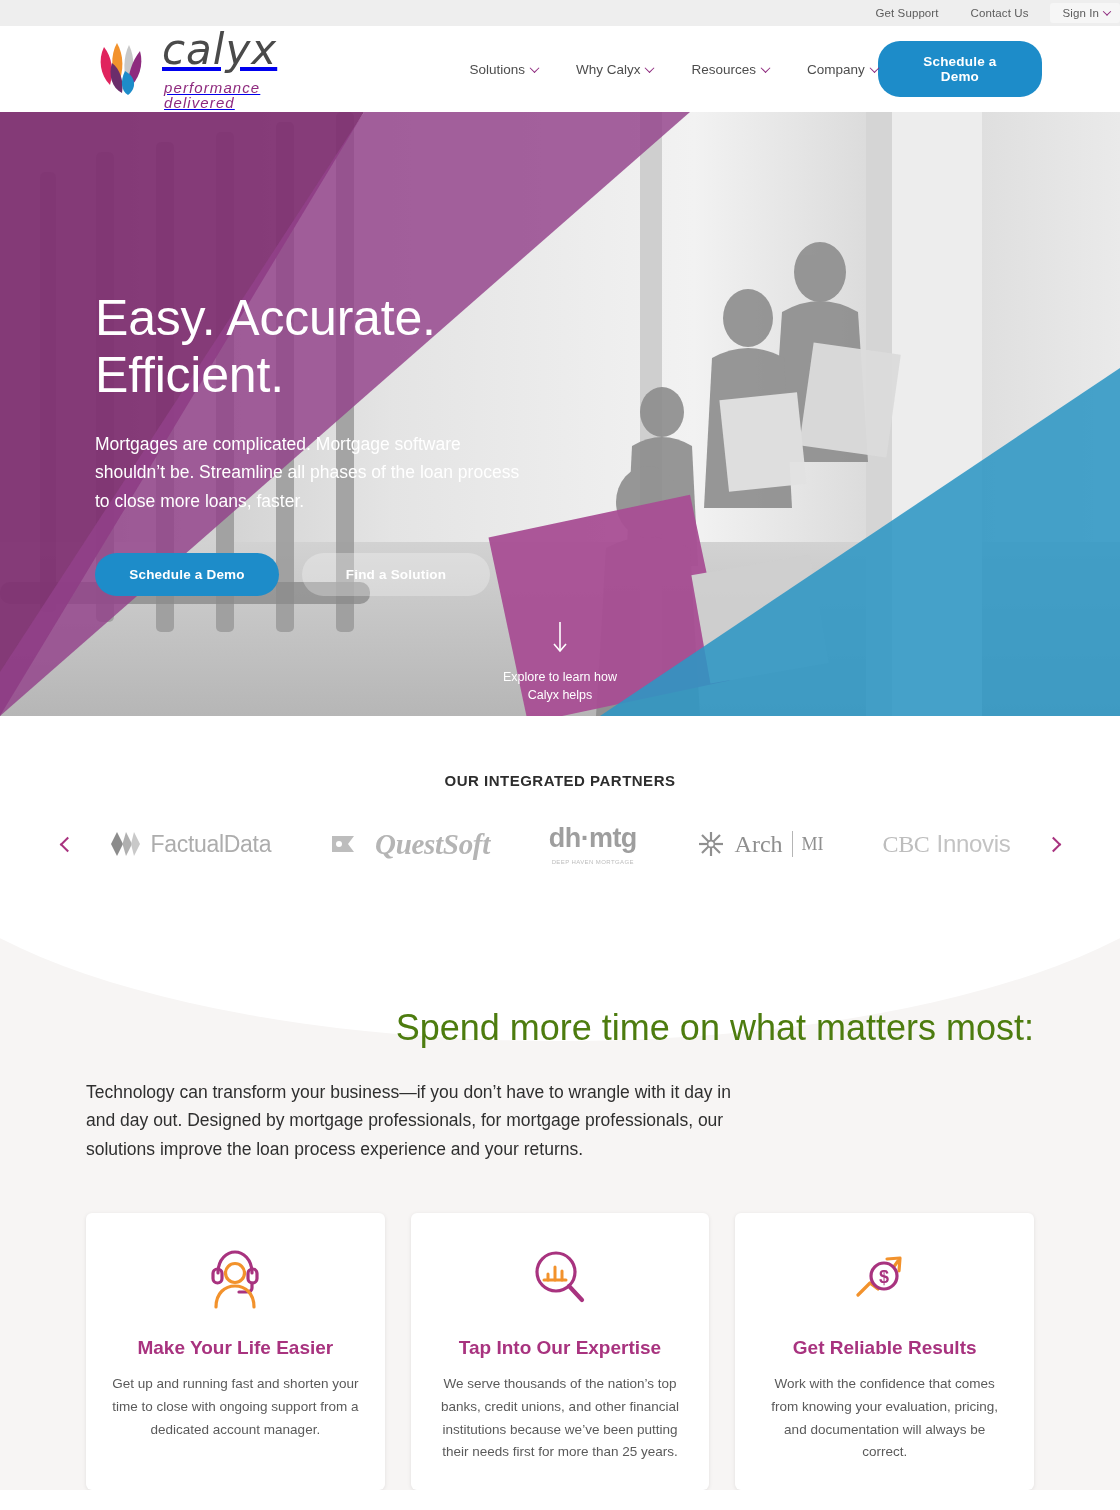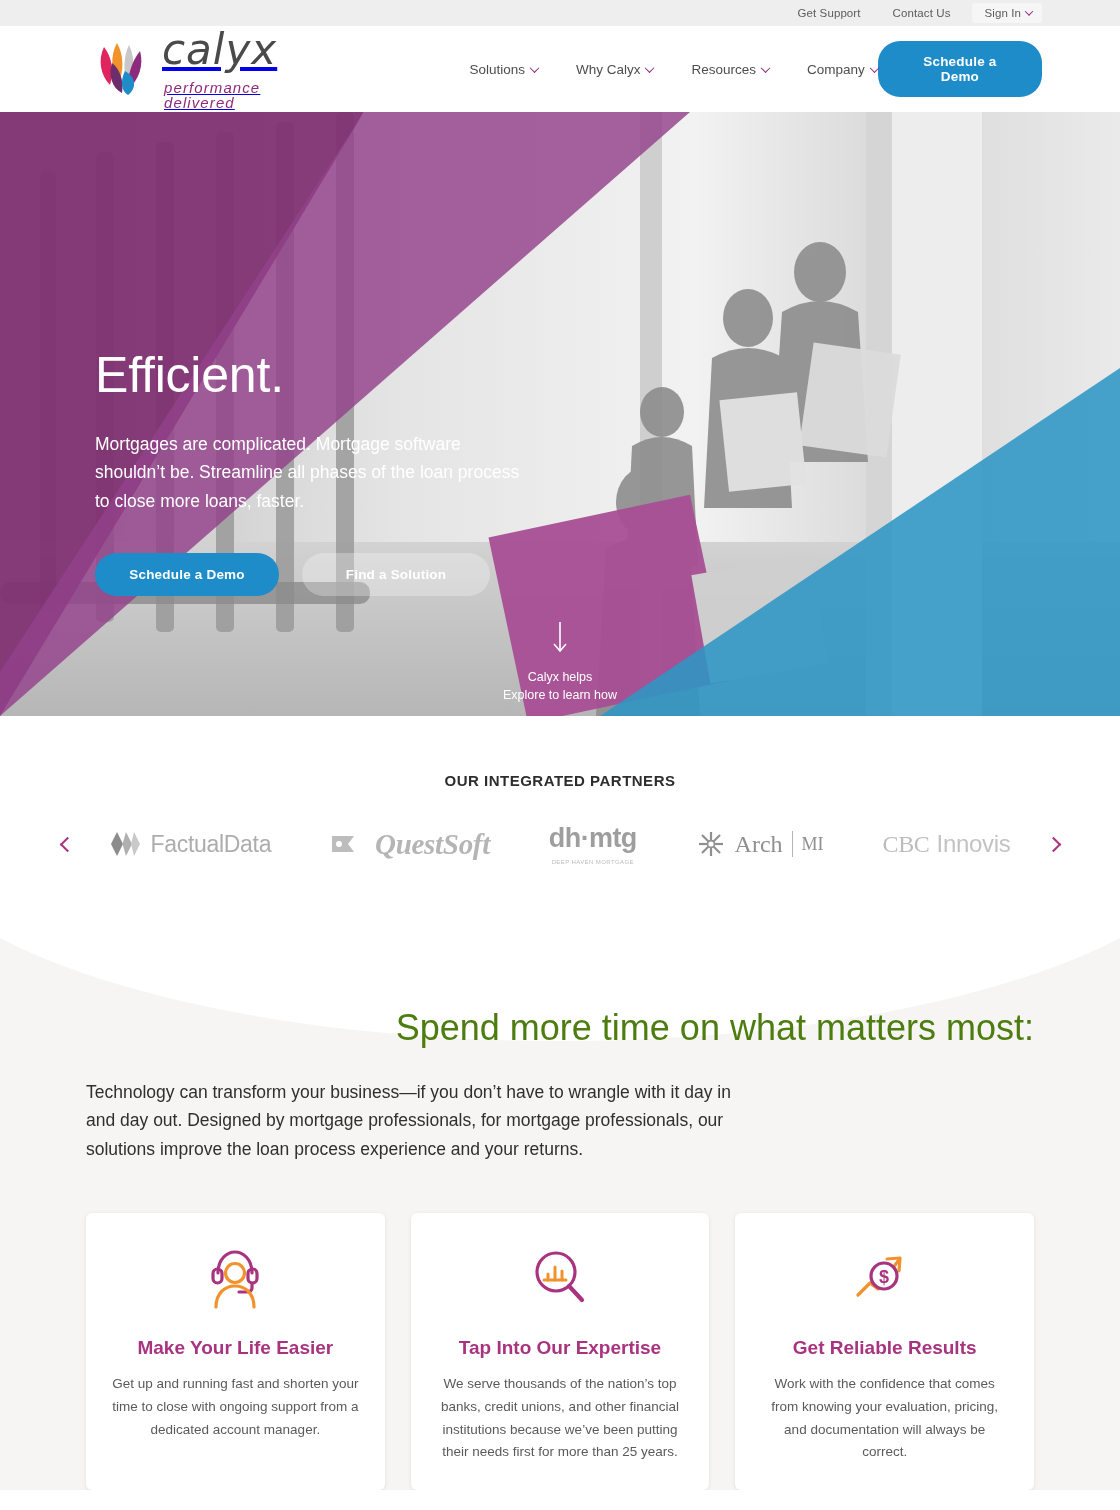--- a/index.html
+++ b/index.html
@@ -13,21 +13,20 @@
   }
   .page { width: 1120px; position: relative; overflow: hidden; }
 
   
   .utility-bar {
     height: 26px;
     background: #eeeeee;
     display: flex;
     justify-content: flex-end;
     align-items: center;
-    padding-right: 78px;
     gap: 0px;
   }
   .utility-link {
     font-size: 11.5px;
     color: #5c5c5c;
     text-decoration: none;
     padding: 0 16px;
     line-height: 26px;
     letter-spacing: .1px;
   }
@@ -380,37 +379,37 @@
     <div class="hero-overlay">
       <svg width="1120" height="604" viewBox="0 0 1120 604" preserveAspectRatio="none">
         <path d="M0 0 L364 0 L0 604 Z" fill="#7f2f71" opacity="0.93"></path>
         <path d="M364 0 L690 0 L0 604 L0 560 Z" fill="#93418a" opacity="0.82"></path>
         <path d="M1120 256 L1120 604 L600 604 Z" fill="#2e96c4" opacity="0.88"></path>
       </svg>
     </div>
 
     <div class="hero-inner">
       <h1>
-        <br>
+        <span>Easy. Accurate.</span><br>
         <span>Efficient.</span>
       </h1>
       <p>Mortgages are complicated. Mortgage software shouldn’t be. Streamline all phases of the loan process to close more loans, faster.</p>
       <div class="hero-btns">
         <button class="btn-pill btn-solid">Schedule a Demo</button>
         <button class="btn-pill btn-ghost">Find a Solution</button>
       </div>
     </div>
 
     <div class="explore">
       <svg class="explore-arrow" width="16" height="34" viewBox="0 0 16 34">
         <line x1="8" y1="0" x2="8" y2="28" stroke="#ffffff" stroke-width="1.6"></line>
         <polyline points="2,22 8,29 14,22" fill="none" stroke="#ffffff" stroke-width="1.6"></polyline>
       </svg>
+      <div>Explore to learn how</div>
       <div>Calyx helps</div>
-      <div>Explore to learn how</div>
     </div>
   </div>
 
   <div class="partners">
     <div class="partners-title">OUR INTEGRATED PARTNERS</div>
     <div class="partners-row">
       <div class="carousel-arrow prev">
           <i></i>
         </div>
       <div class="partner-logos">

